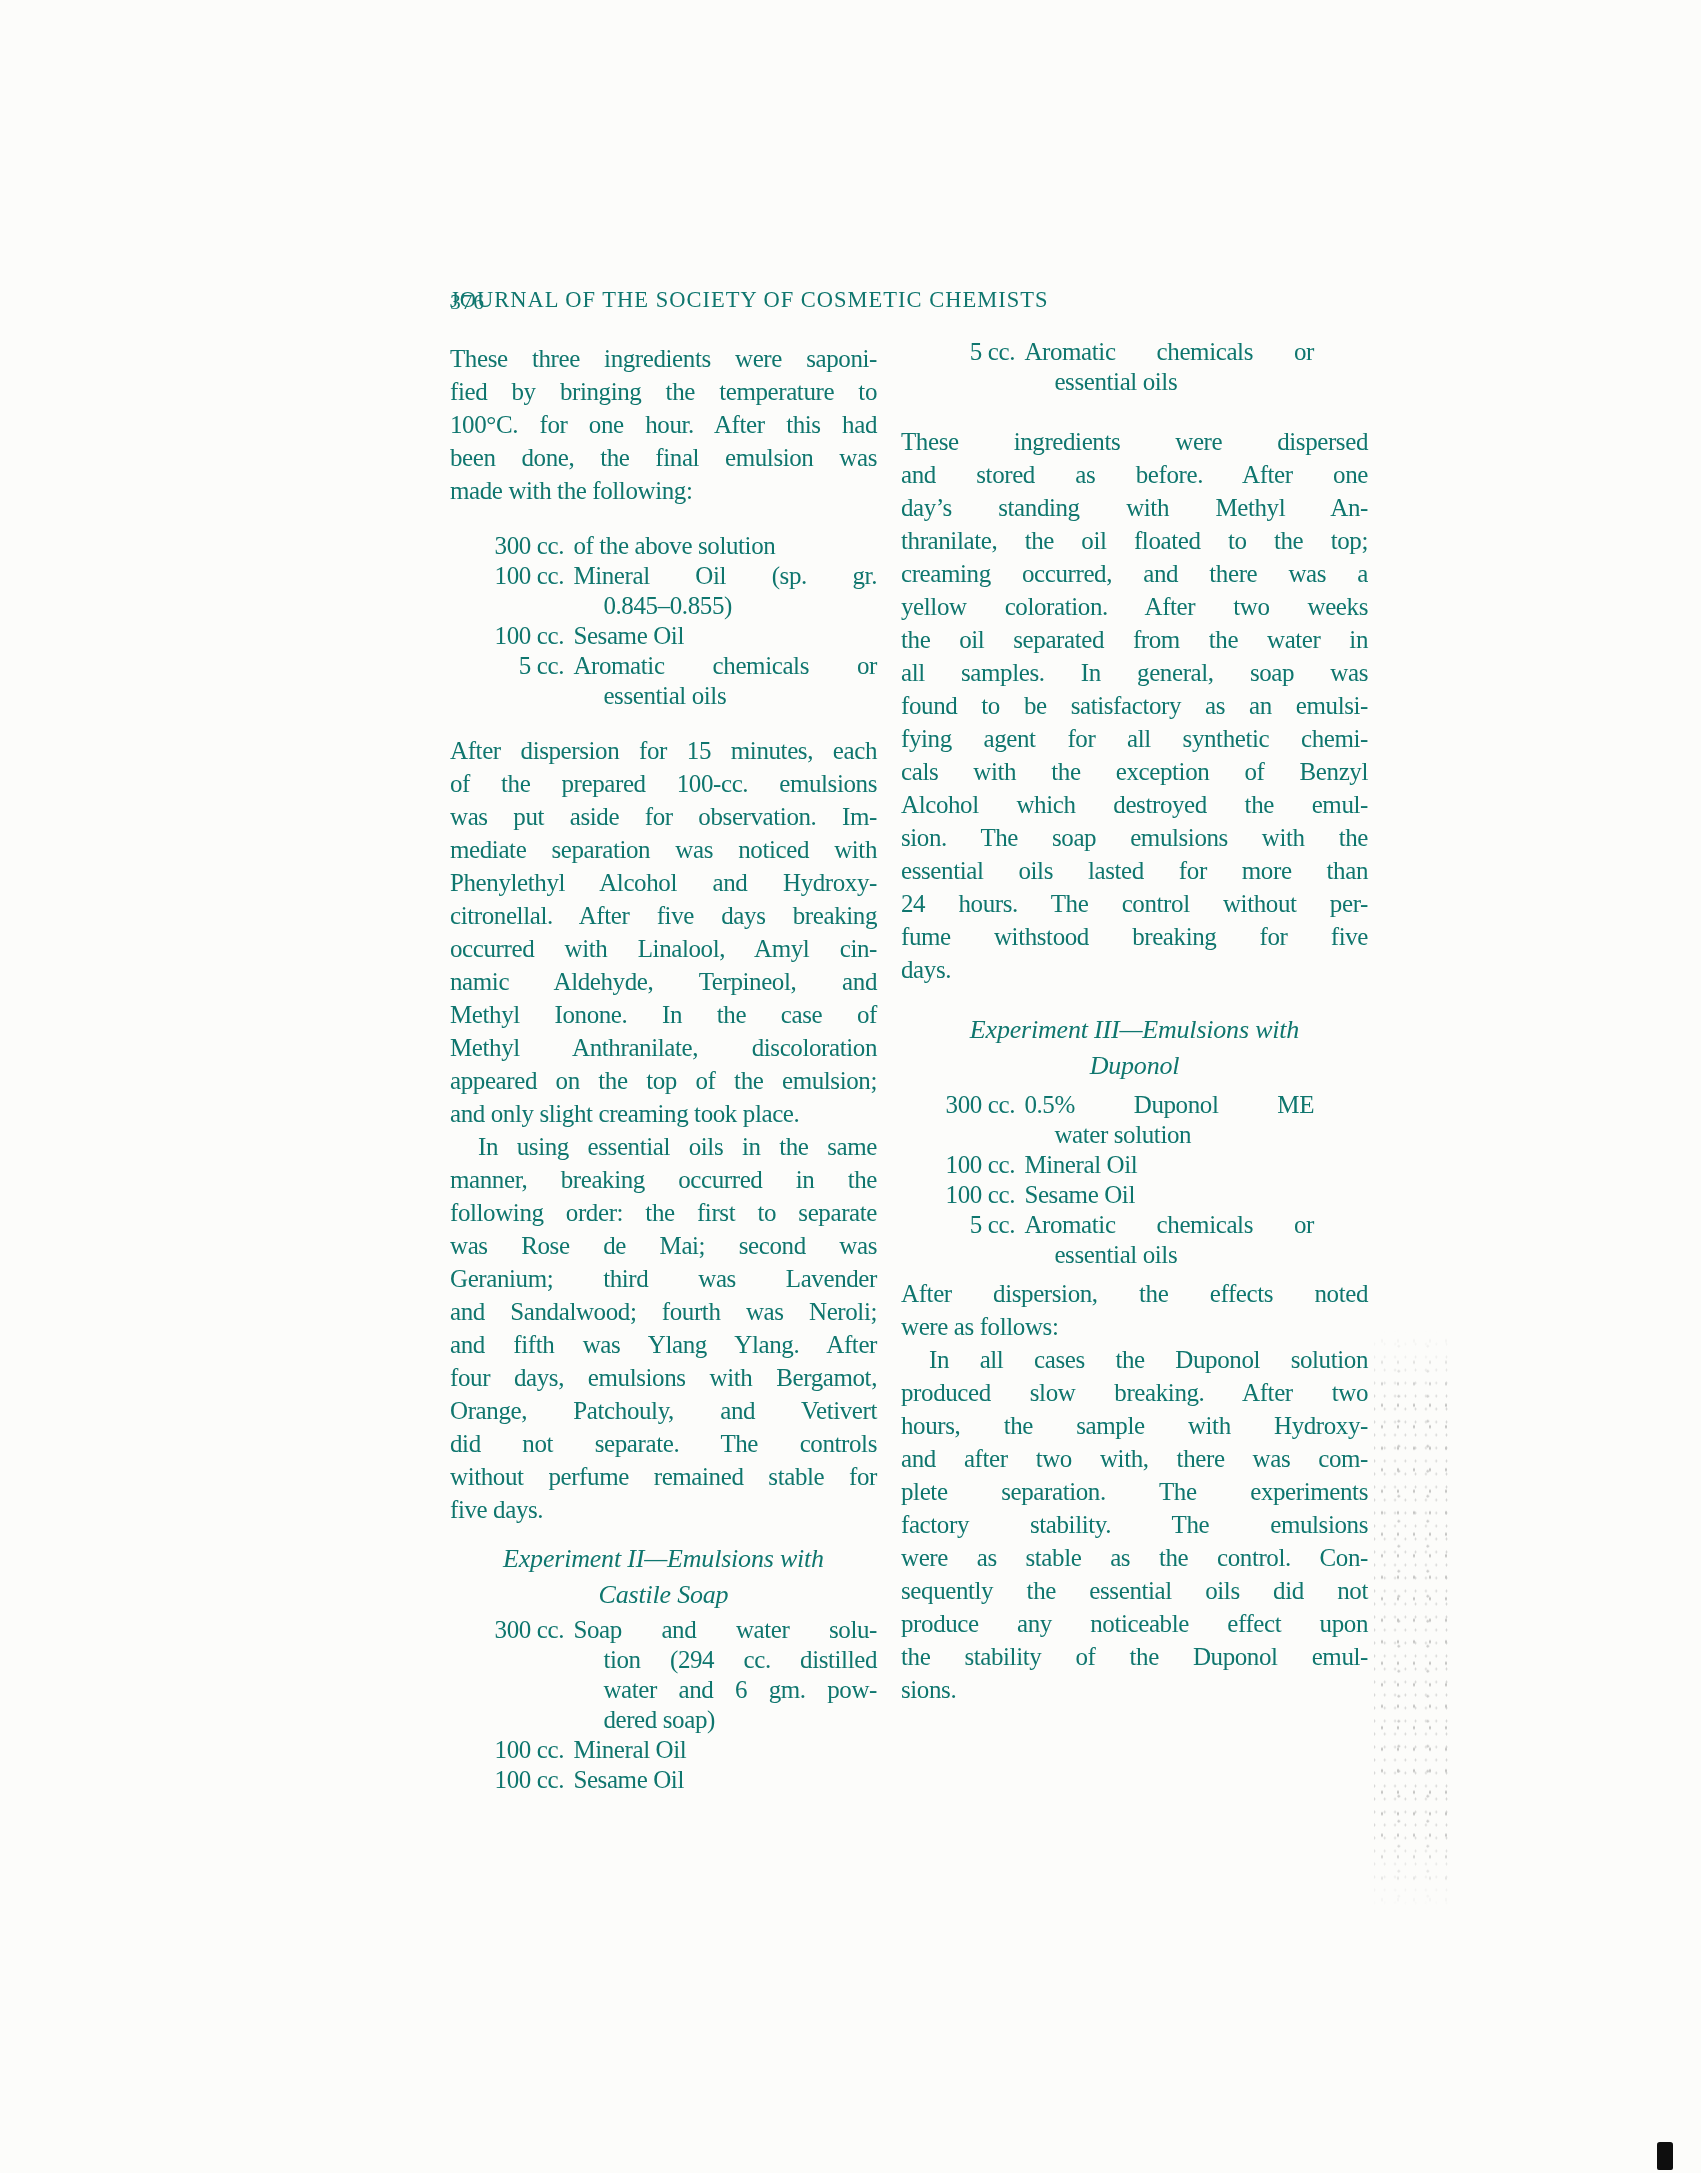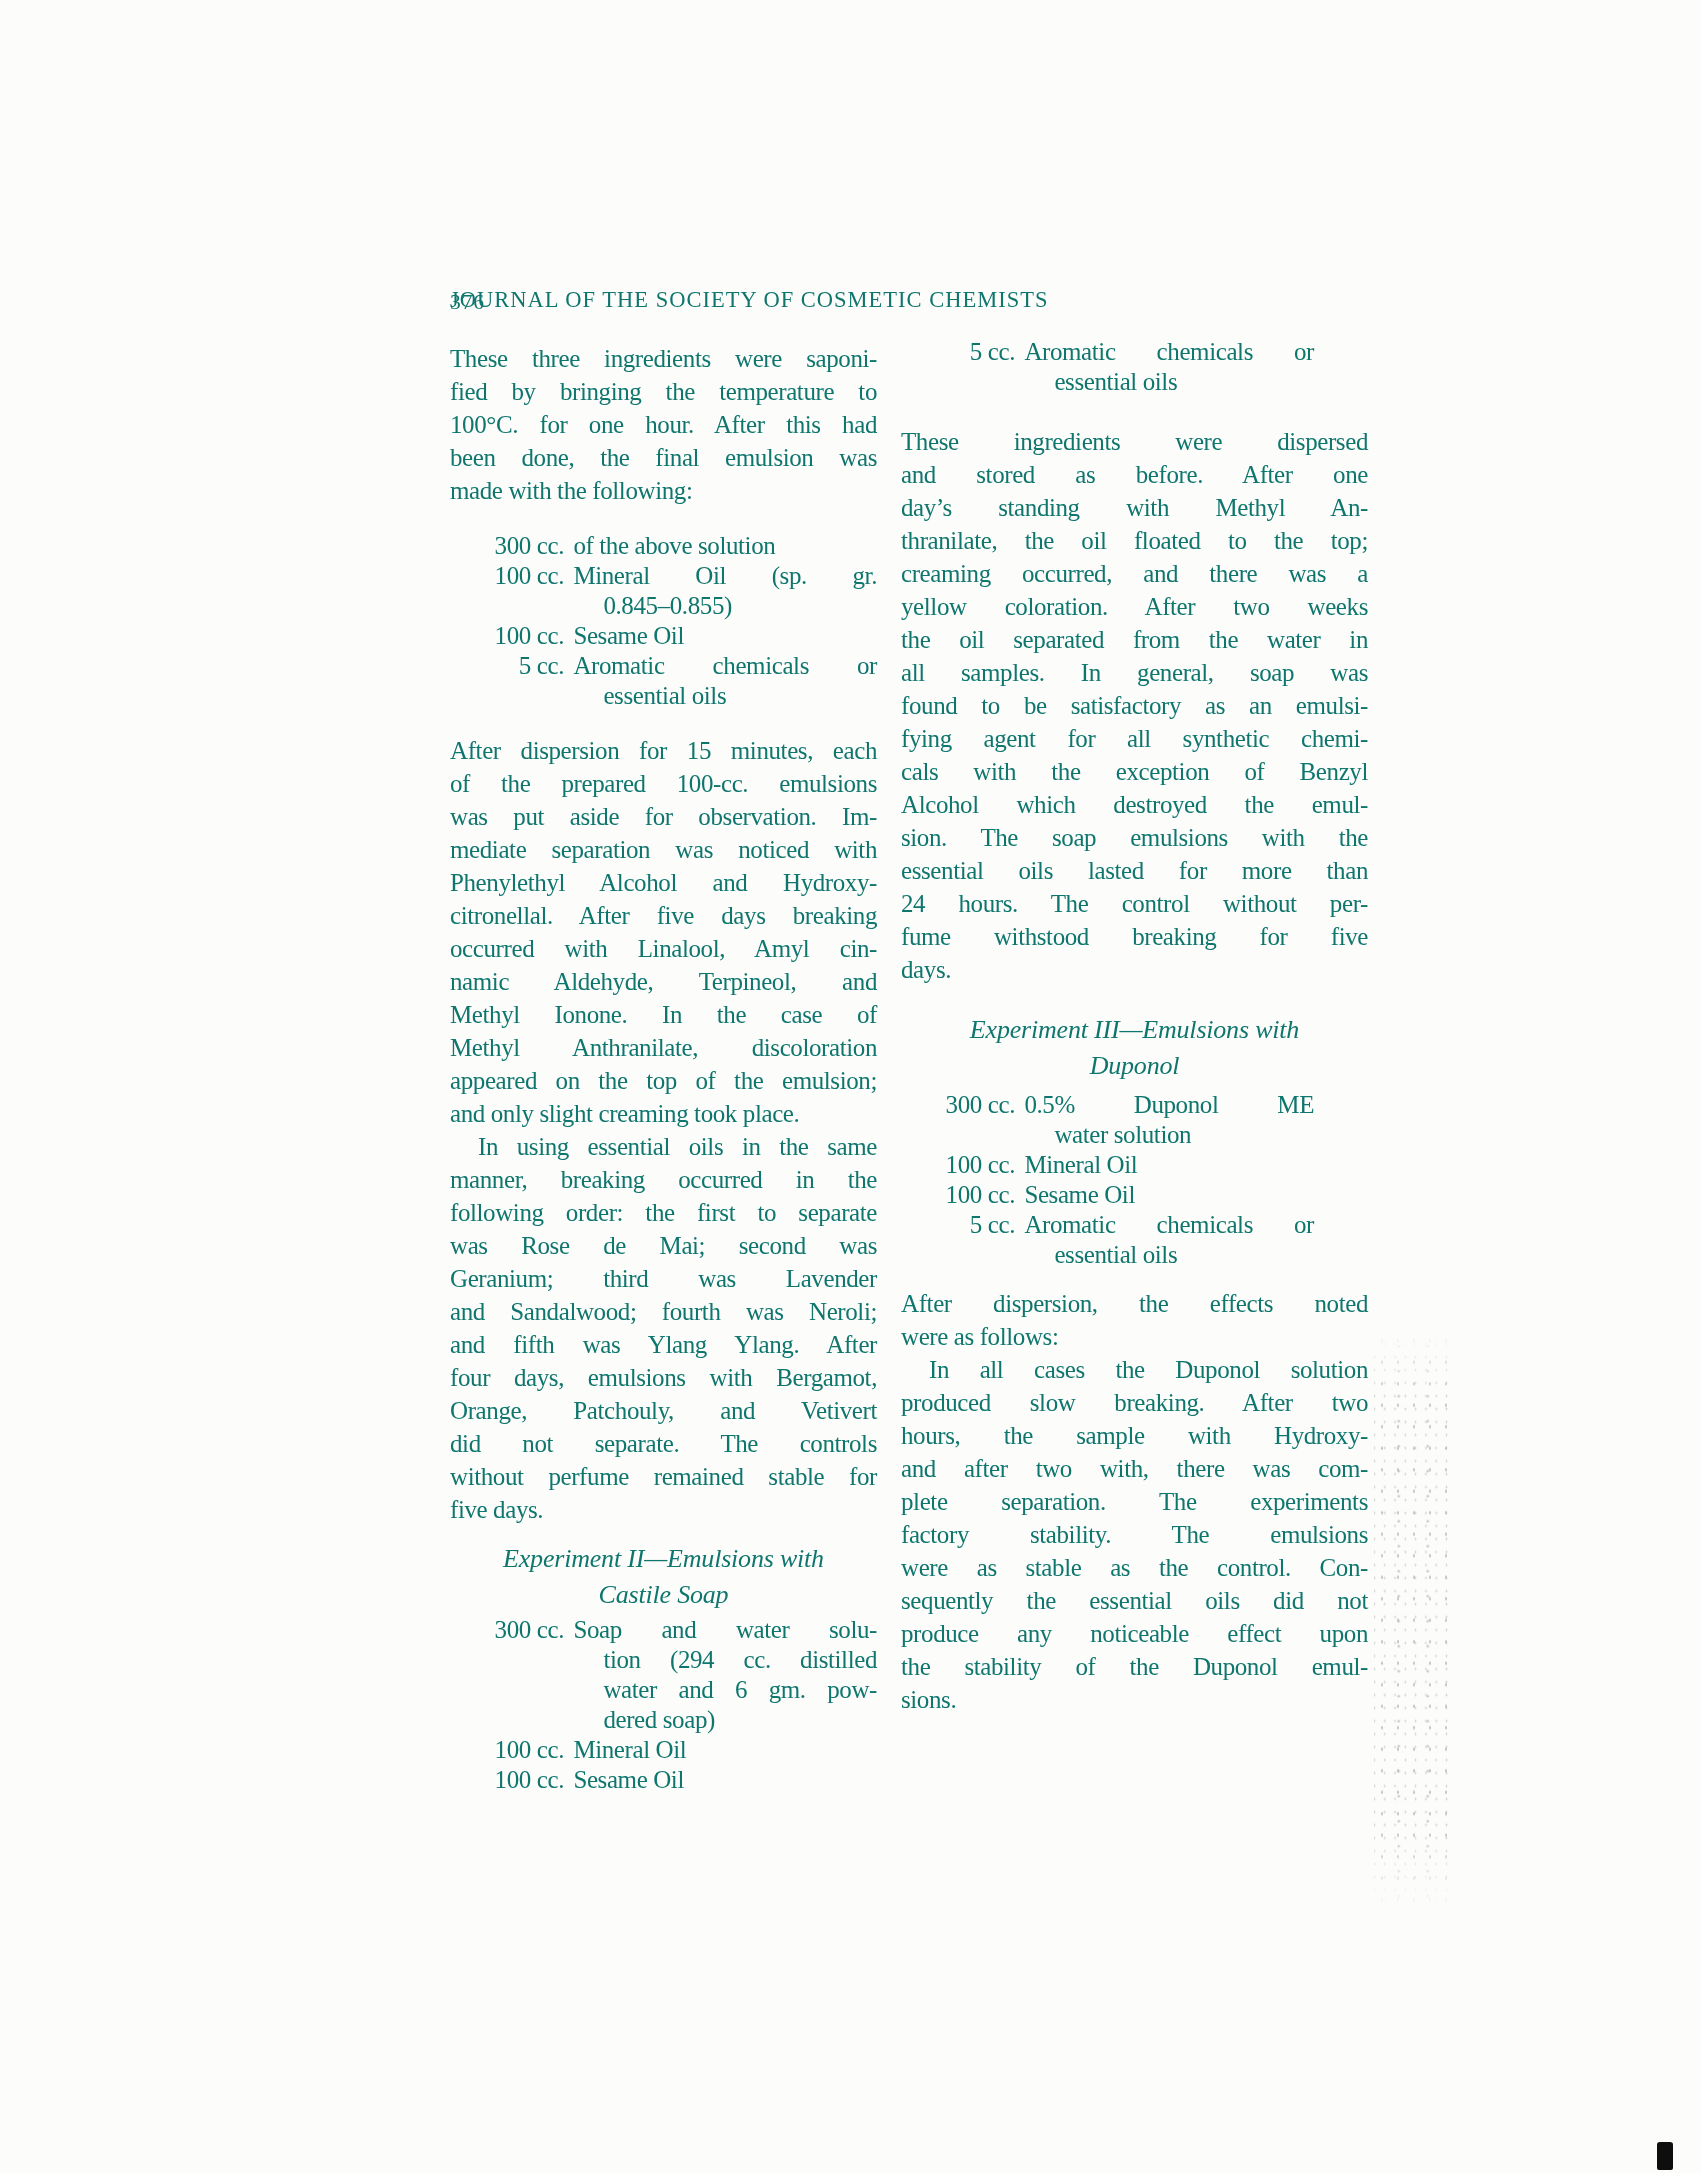--- a/index.html
+++ b/index.html
@@ -39,21 +39,21 @@
   .formula.narrow { margin-right: 54px; }
 
   .m-list1  { margin-top: 24px; }
   .m-para2  { margin-top: 23.4px; }
   .m-para3  { margin-top: 0; }
   .m-head2  { margin-top: 15px; }
   .m-list2  { margin-top: 1.9px; }
   .m-para4  { margin-top: 28px; }
   .m-head3  { margin-top: 26px; }
   .m-list4  { margin-top: 5.6px; }
-  .m-para5  { margin-top: 17px; }
+  .m-para5  { margin-top: 7px; }
   .m-para6  { margin-top: 0; }
 
   .noise-strip {
     position: absolute; left: 1374px; top: 1330px; width: 81px; height: 581px;
     background-image:
       radial-gradient(#6f6f6f 1px, transparent 1.4px),
       radial-gradient(#9a9a9a 0.8px, transparent 1.1px),
       radial-gradient(#7d7d7d 1.2px, transparent 1.6px);
     background-size: 16px 21.5px, 10.3px 13px, 29px 25px;
     background-position: 0 0, 5.6px 7.5px, 10.3px 3.7px;

